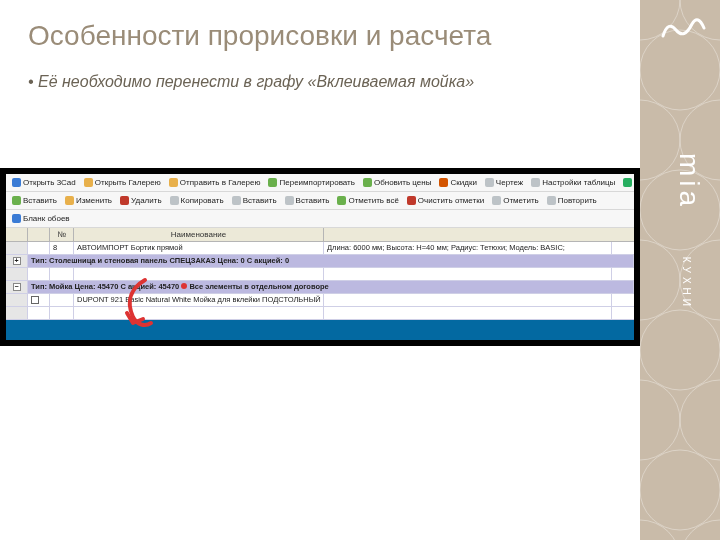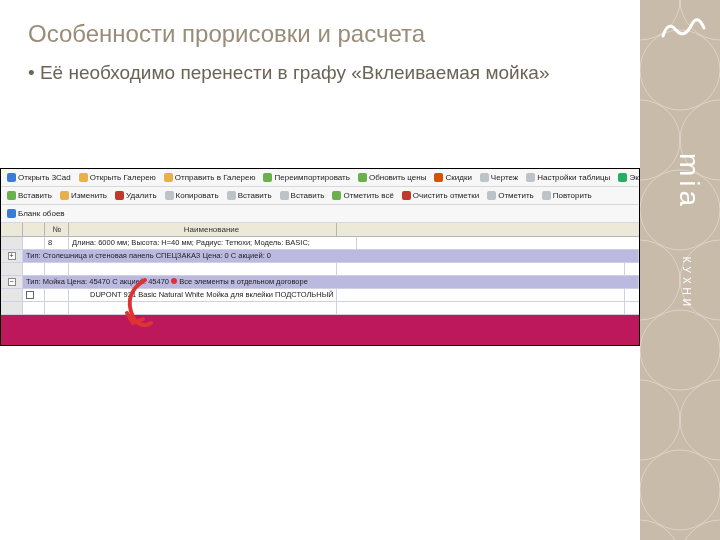--- a/index.html
+++ b/index.html
@@ -11,44 +11,44 @@
   .right-decor::before { content: ""; position: absolute; inset: 0; background:
     radial-gradient(circle at 0 0, transparent 28px, #fff0 28px),
     radial-gradient(circle at 40px 40px, transparent 28px, #fff0 28px);
     opacity: .3;
   }
   .pattern { position: absolute; right: 0; top: 0; width: 80px; height: 540px; }
   .logo-top { position: absolute; top: 10px; right: 12px; }
   .brand { position: absolute; top: 210px; right: 15px; transform: rotate(90deg); transform-origin: right top; color: #fff; font-size: 28px; letter-spacing: 4px; font-weight: 300; }
   .brand-sub { position: absolute; top: 310px; right: 28px; transform: rotate(90deg); transform-origin: right top; color: #fff; font-size: 10px; letter-spacing: 4px; }
   
-  .title { position: absolute; top: 20px; left: 28px; font-size: 24px; color: #9a8c78; font-weight: 400; }
-  .bullet { position: absolute; top: 62px; left: 28px; font-size: 19px; color: #6b6355; }
+  .title { position: absolute; top: 20px; left: 28px; font-size: 28px; color: #9a8c78; font-weight: 400; }
+  .bullet { position: absolute; top: 73px; left: 28px; font-size: 16px; color: #6b6355; font-style: italic; }
   .bullet::before { content: "• "; }
   
-  .app { position: absolute; top: 168px; left: 0; width: 640px; height: 178px; background: #be185d; border: 1px solid #000000; font-size: 8px; color: #222; }
+  .app { position: absolute; top: 168px; left: 0; width: 640px; height: 178px; background: #0369a1; border: 6px solid #000000; font-size: 8px; color: #222; }
   
   .toolbar { display: flex; align-items: center; gap: 4px; padding: 3px 4px; border-bottom: 1px solid #d8d8d8; background: #f7f7f7; flex-wrap: nowrap; overflow: hidden; }
   .tbtn { display: inline-flex; align-items: center; gap: 2px; padding: 1px 2px; cursor: pointer; white-space: nowrap; }
   .tbtn .ic { width: 9px; height: 9px; display: inline-block; border-radius: 2px; }
   .spacer { flex: 1; }
   
   .grid-header { display: flex; background: #ece9d8; border-bottom: 1px solid #b5b5b5; }
   .hcell { border-right: 1px solid #b5b5b5; padding: 2px 4px; text-align: center; font-size: 8px; color: #333; }
   .c0 { width: 22px; }
   .c1 { width: 22px; }
   .c2 { width: 24px; }
-  .c3 { width: 250px; margin-left: 18px; }
+  .c3 { width: 250px; }
   .c4 { width: 288px; }
   
   .row { display: flex; border-bottom: 1px solid #cfcfe6; min-height: 13px; align-items: stretch; }
   .cell { border-right: 1px solid #cfcfe6; padding: 1px 3px; font-size: 7.5px; overflow: hidden; white-space: nowrap; }
   .row .c0 { background: #e6e6e6; text-align: center; }
   .grp { background: #bcb9e0; }
-  .grp .cell { background: #bcb9e0; font-weight: normal; color: #222; }
+  .grp .cell { background: #bcb9e0; font-weight: bold; color: #222; }
   .grp .c0 { background: #e6e6e6; }
   .sub { background: #fff; }
   .expand { display: inline-block; width: 8px; height: 8px; border: 1px solid #888; line-height: 6px; text-align: center; font-size: 7px; background: #fff; cursor: pointer; }
   
   .redmark { display: inline-block; width: 6px; height: 6px; background: #d33; border-radius: 50%; margin-right: 2px; }
   .arrow-annot { position: absolute; left: 115px; top: 275px; pointer-events: none; }
   
   .chk { width: 8px; height: 8px; border: 1px solid #666; display: inline-block; background: #fff; vertical-align: middle; margin-right: 2px; }
 </style>
 </head>
@@ -181,20 +181,21 @@
       <div class="hcell c0"></div>
       <div class="hcell c1"></div>
       <div class="hcell c2">№</div>
       <div class="hcell c3">Наименование</div>
     </div>
 
     <div class="row sub">
       <div class="cell c0"></div>
       <div class="cell c1"></div>
       <div class="cell c2">8</div>
+      <div class="cell c3">АВТОИМПОРТ Бортик прямой</div>
       <div class="cell c4">Длина: 6000 мм; Высота: H=40 мм; Радиус: Тетюхи; Модель: BASIC;</div>
     </div>
 
     <div class="row grp">
       <div class="cell c0"><span class="expand">+</span></div>
       <div class="cell" style="flex:1">Тип: Столешница и стеновая панель СПЕЦЗАКАЗ Цена: 0 С акцией: 0</div>
     </div>
     <div class="row sub">
       <div class="cell c0"></div>
         <div class="cell c1"></div>

